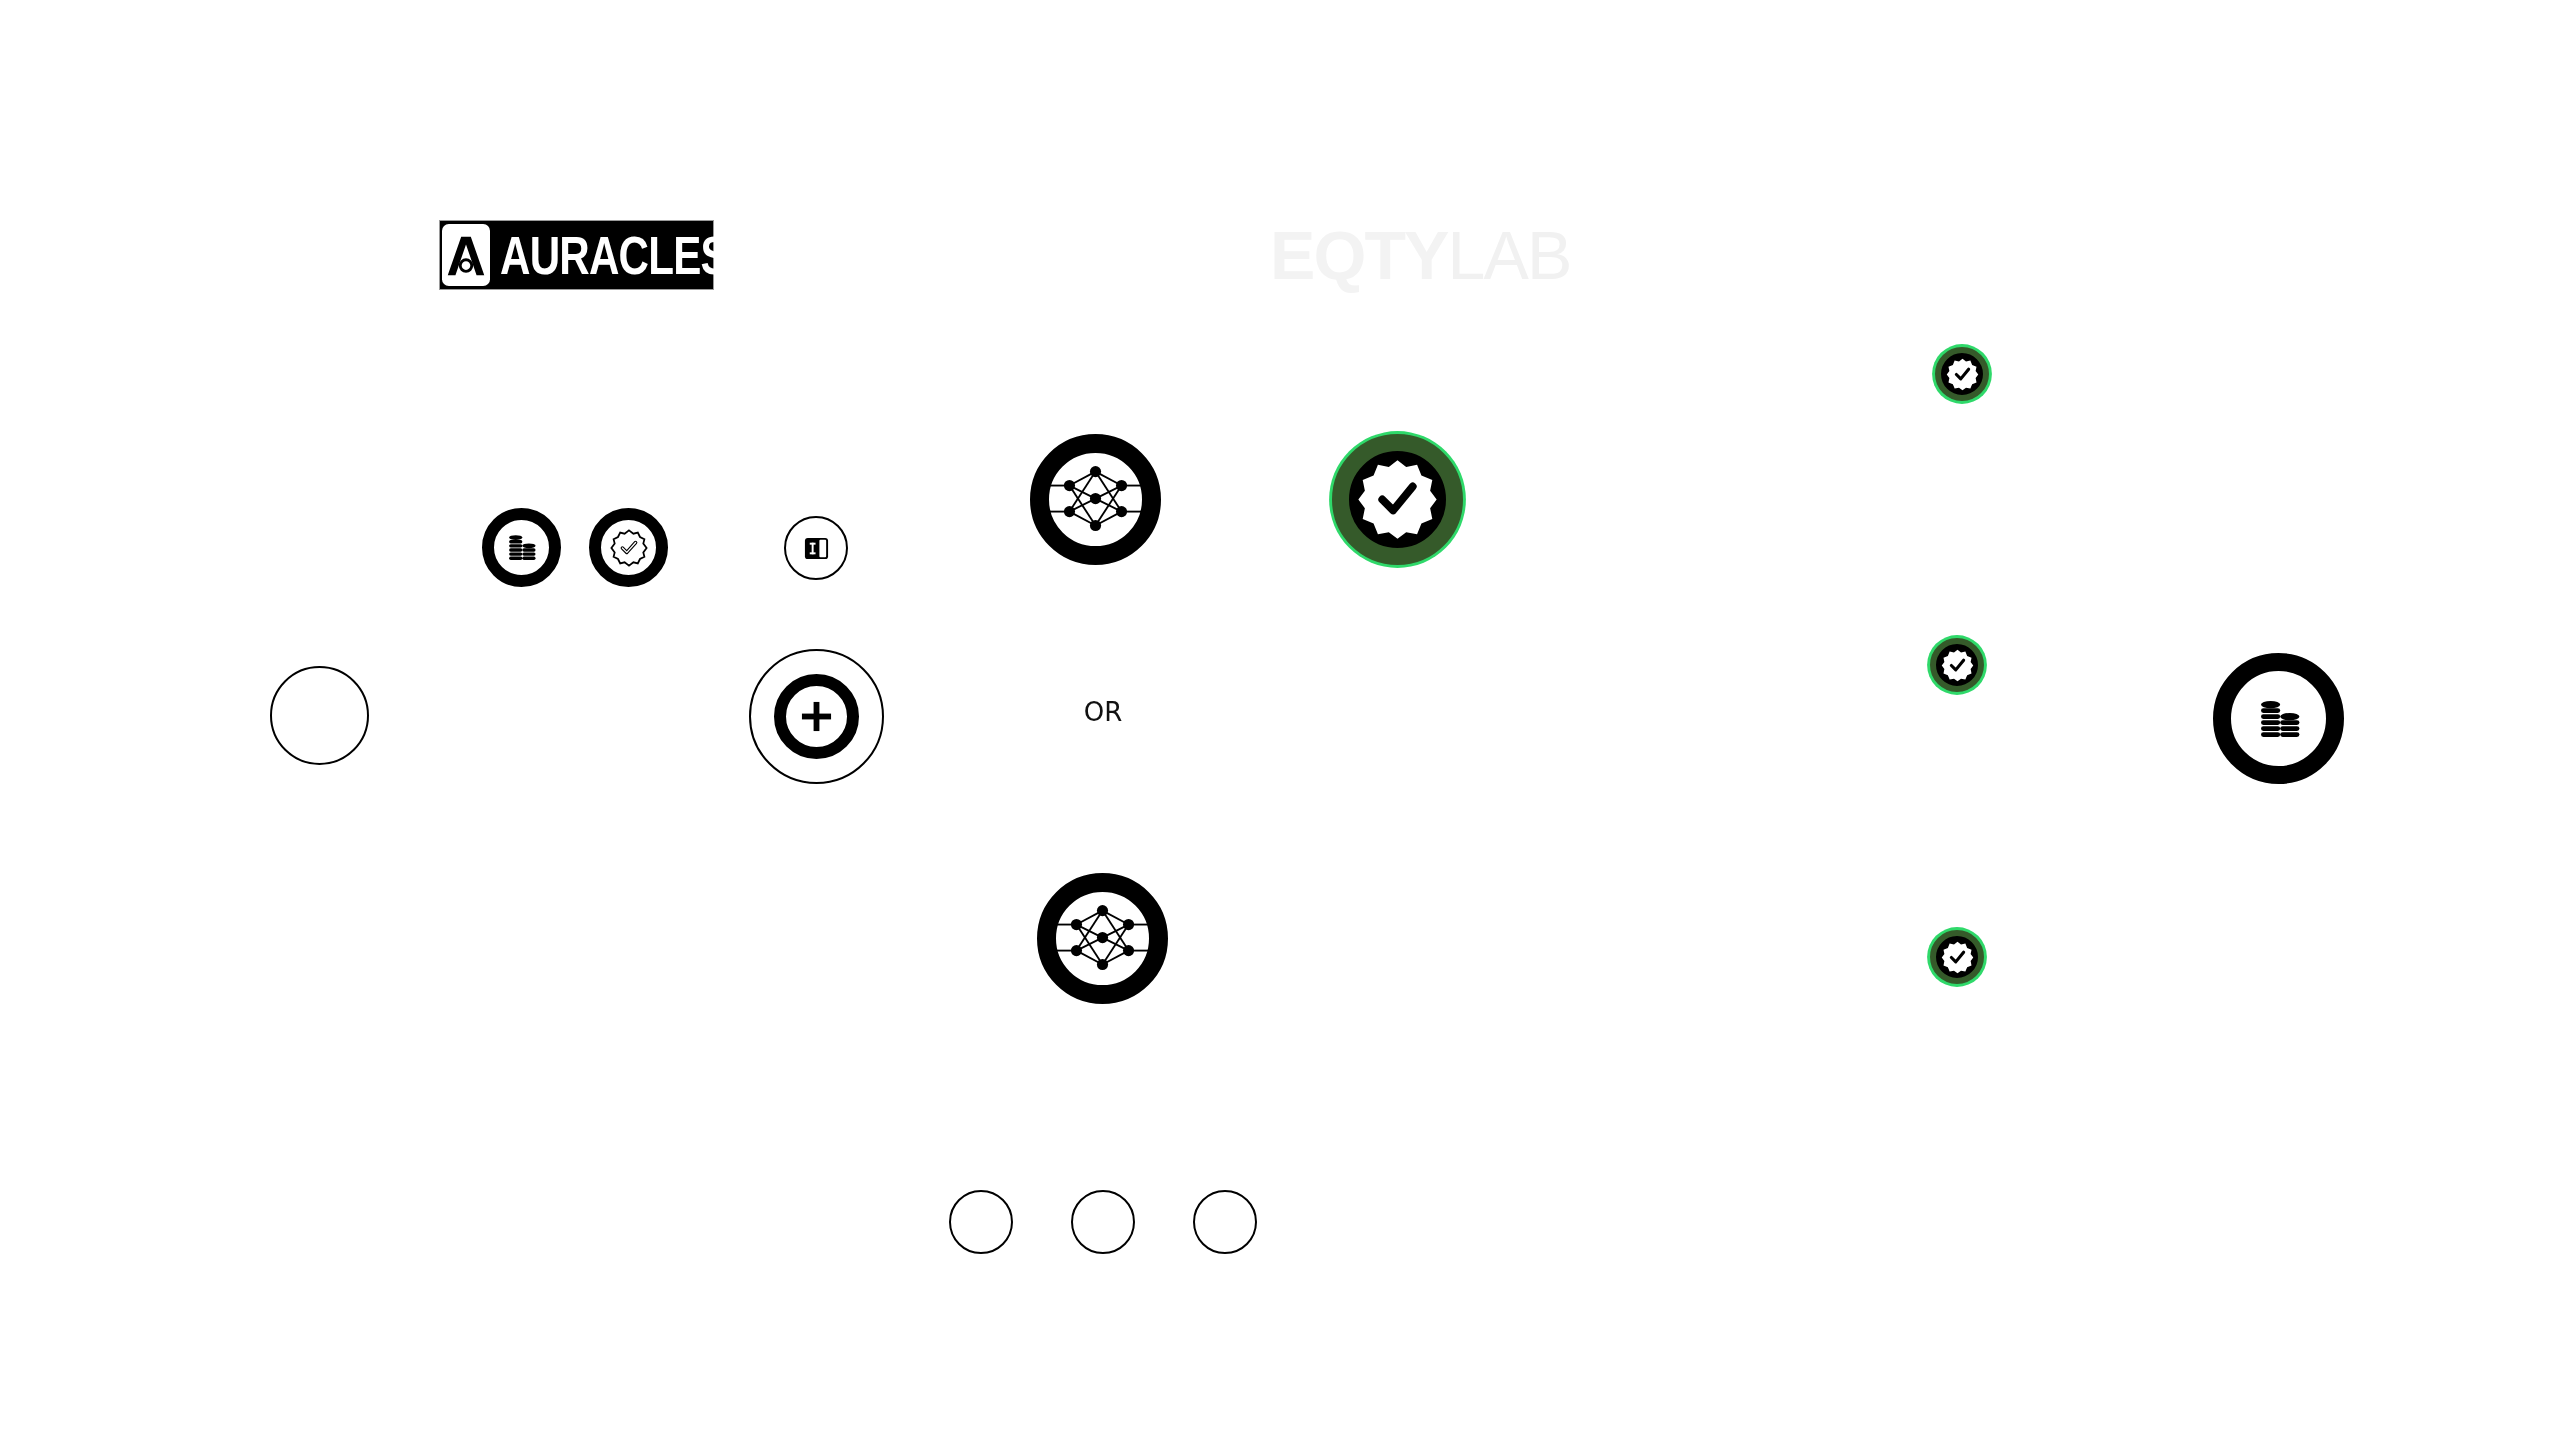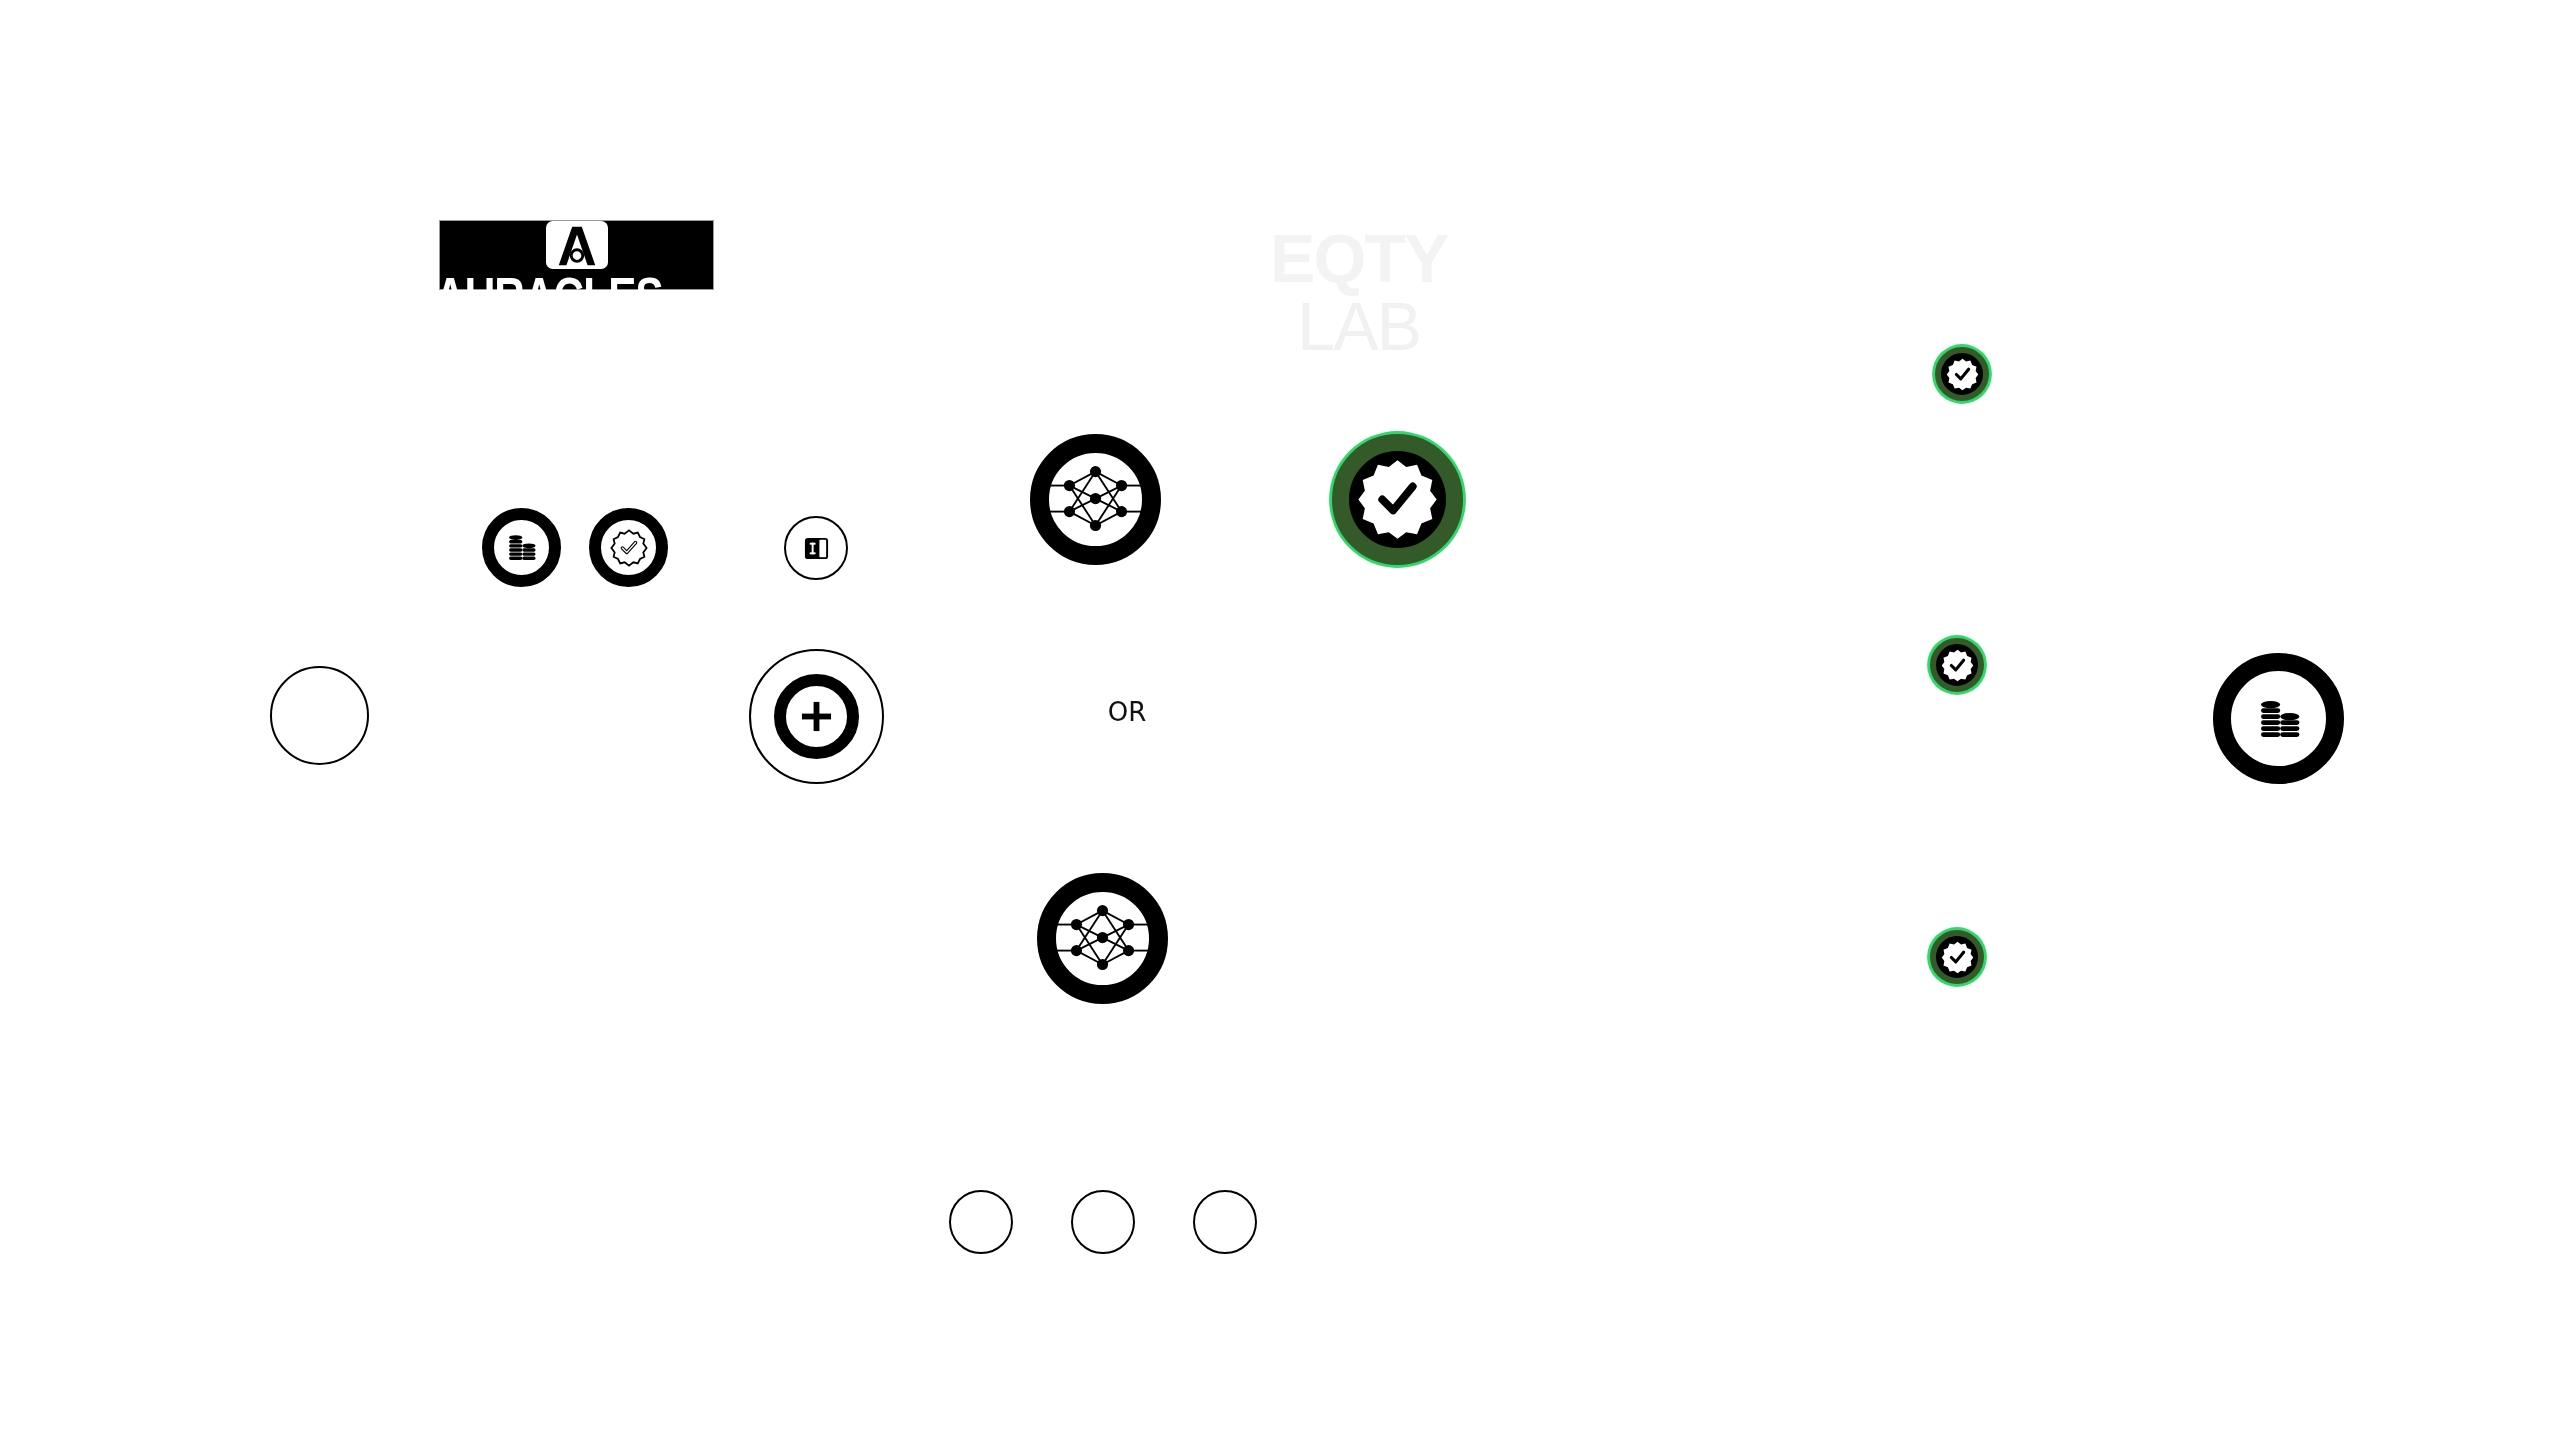--- a/index.html
+++ b/index.html
@@ -1,29 +1,29 @@
 <!DOCTYPE html>
 <html><head>
 <meta charset="utf-8">
 <style>
   html, body { margin: 0; padding: 0; background: #ffffff; }
   body { width: 2576px; height: 1449px; position: relative; overflow: hidden;
          font-family: "DejaVu Sans", sans-serif; }
-  .abs { position: absolute; flex-direction: column; }
+  .abs { position: absolute; }
   .logo-auracles { left: 439px; top: 220px; width: 275px; height: 70px; background: #000; display: flex; align-items: center; box-sizing: border-box; border: 1.9px solid #9a9a9a; }
   .logo-auracles .mark { width: 62px; height: 62px; margin-left: 1.9px; background: #fff; border-radius: 6.8px; display: flex; align-items: center; justify-content: center; }
   .logo-auracles .word { color: #fff; font-family: "Liberation Sans", sans-serif; font-weight: bold; font-size: 54px; letter-spacing: -1px; margin-left: 9.7px; transform: scaleX(0.78); transform-origin: left center; line-height: 1; }
   .logo-eqty { left: 1270px; top: 224px; height: 62px; display: flex; align-items: center; color: #f3f3f3; font-family: "Liberation Sans", sans-serif; font-size: 68px; line-height: 1; letter-spacing: -1.9px; }
   .logo-eqty .bold { font-weight: bold; }
   .logo-eqty .thin { font-weight: normal; color: #f1f1f1; }
   .node { position: absolute; border-radius: 50%; box-sizing: border-box; display: flex; align-items: center; justify-content: center; }
   .ring-thick { background: #fff; border-style: solid; border-color: #000; }
   .ring-thin { background: #fff; border: 2.9px solid #000; }
   .badge-green { background: #000; border-style: solid; border-color: #355a2a; box-shadow: 0 0 0 2.9px #2fd96a; }
-  .or-text { left: 1098px; top: 697px; width: 58px; text-align: center; font-family: "DejaVu Sans", sans-serif; font-size: 26px; color: #111; }
+  .or-text { left: 1074px; top: 697px; width: 58px; text-align: center; font-family: "DejaVu Sans", sans-serif; font-size: 26px; color: #111; }
 </style>
 </head>
 <body>
 
 <svg width="0" height="0" style="position:absolute">
   <defs>
     <symbol id="sym-coins" viewBox="0 0 40 40">
       <g fill="#000">
         <ellipse cx="13" cy="8" rx="8" ry="3"></ellipse>
         <rect x="5" y="11" width="16" height="4" rx="2"></rect>

